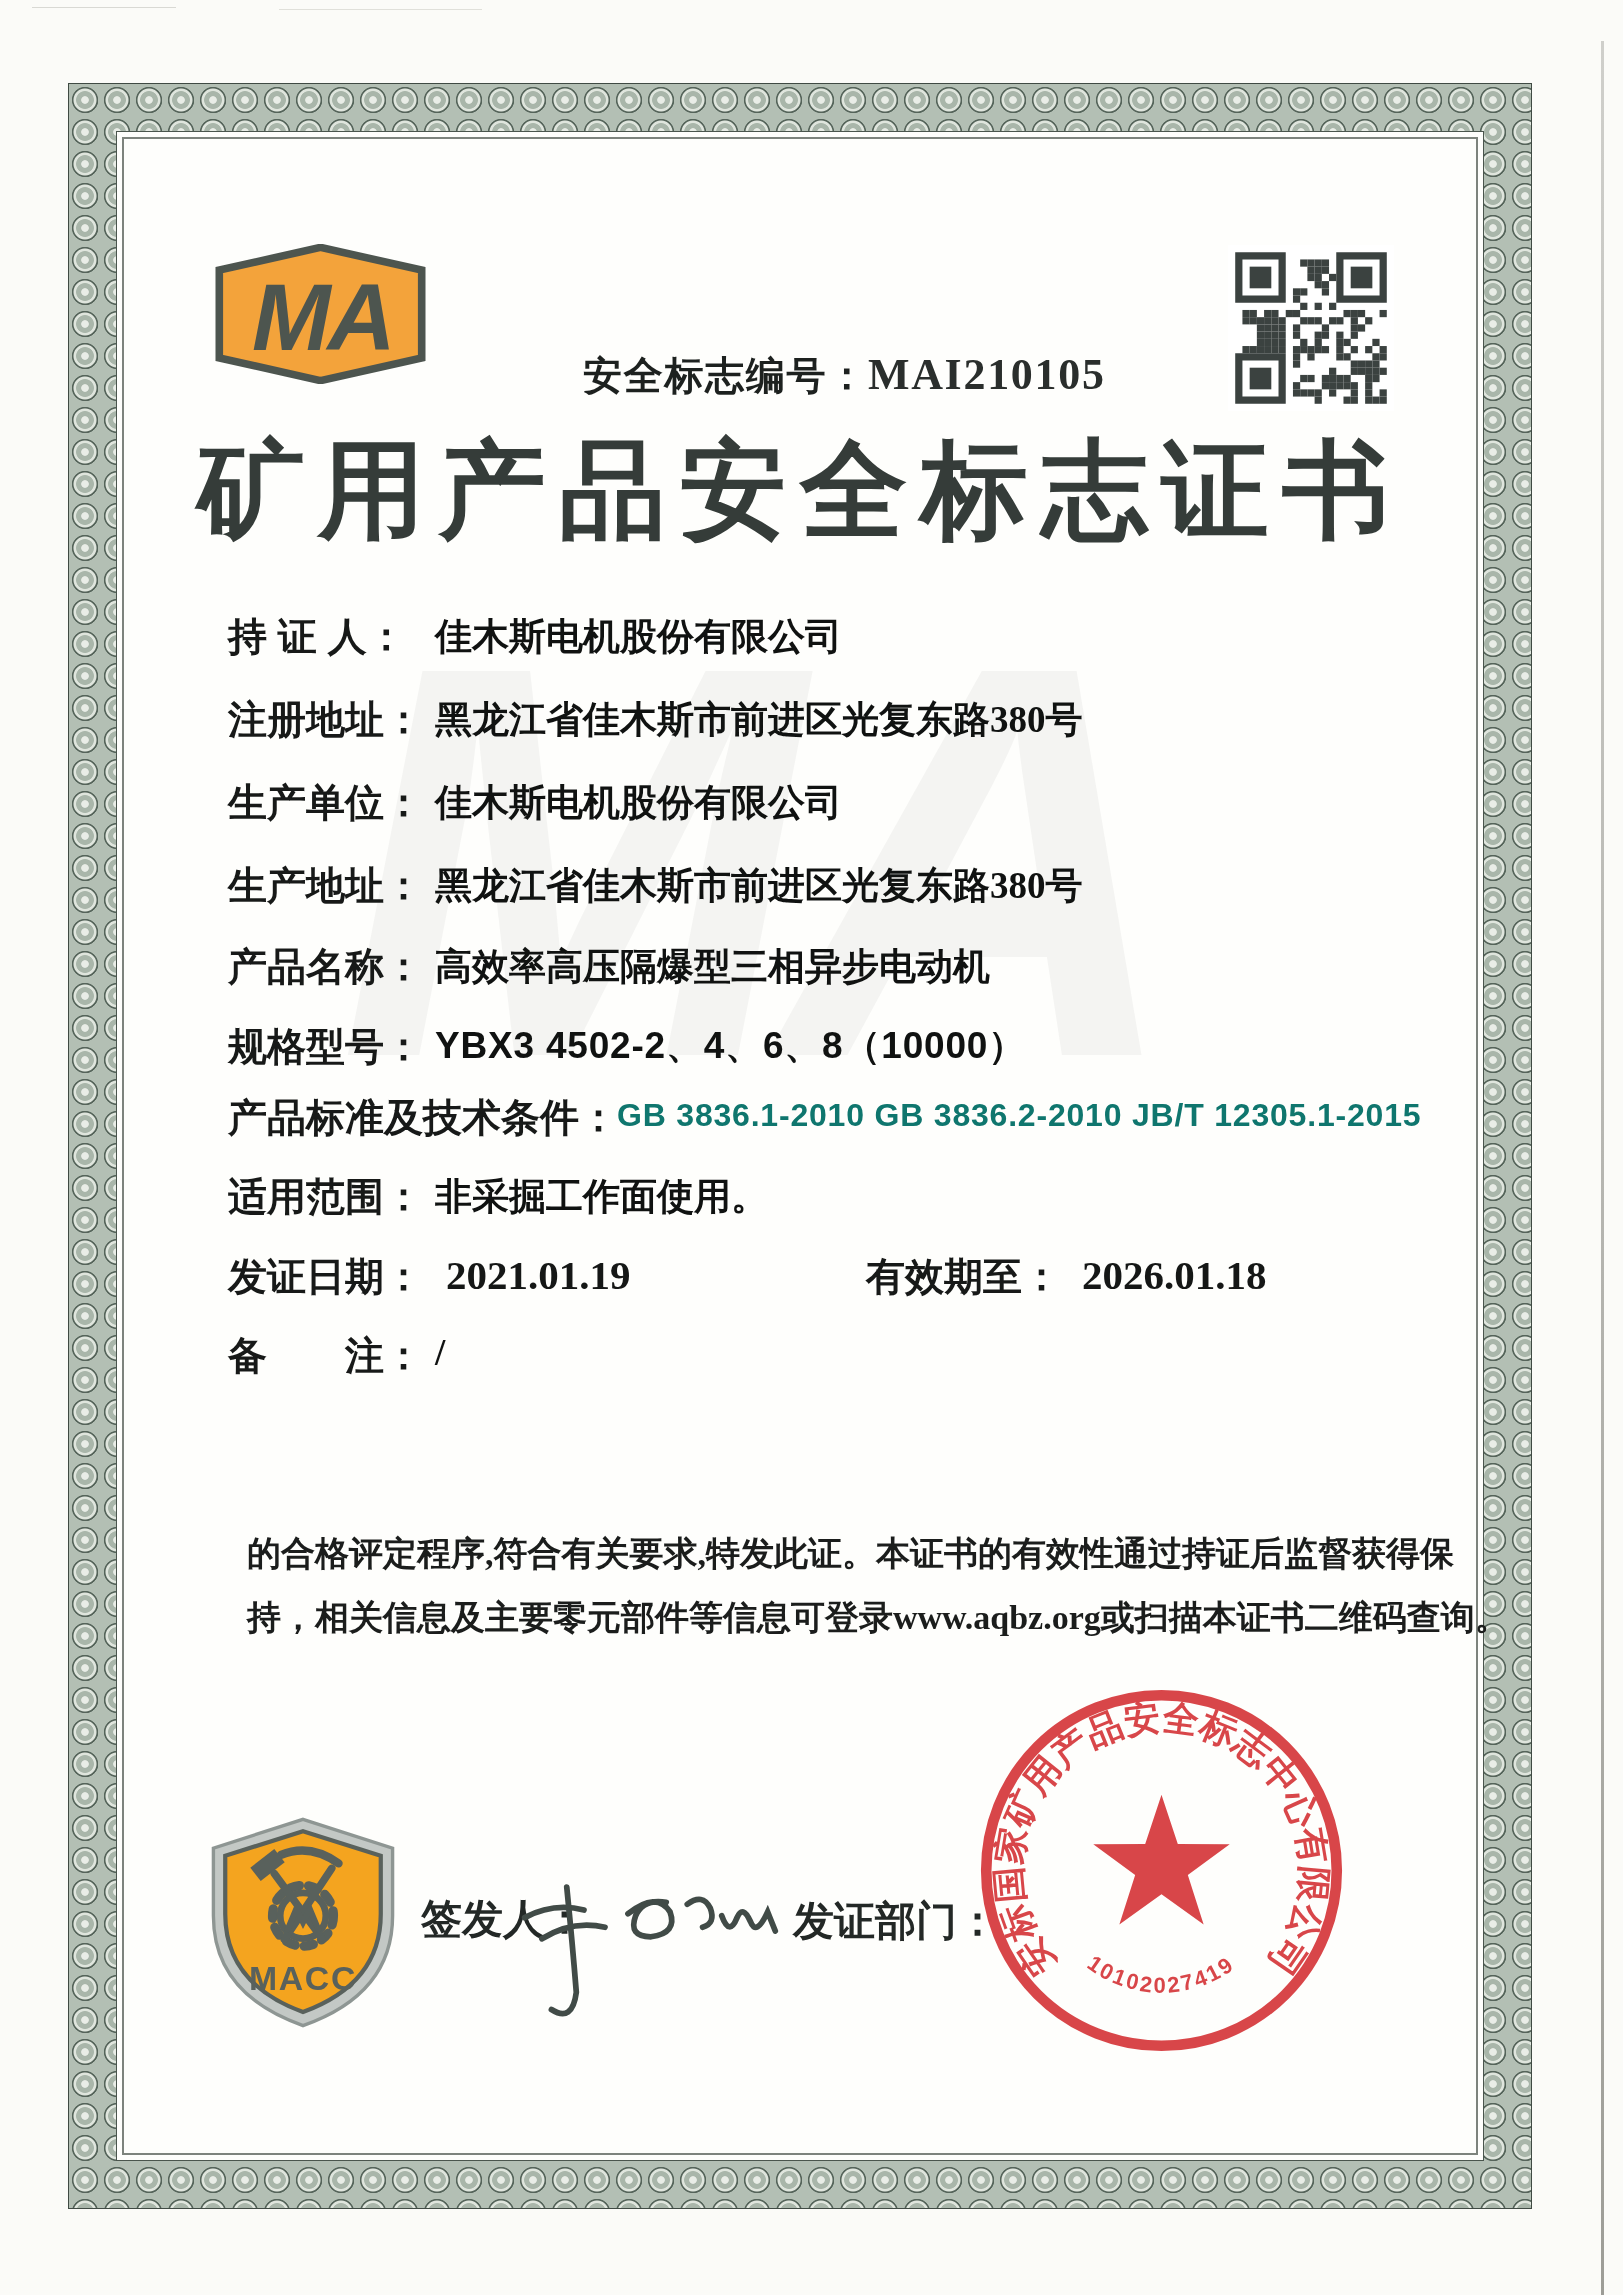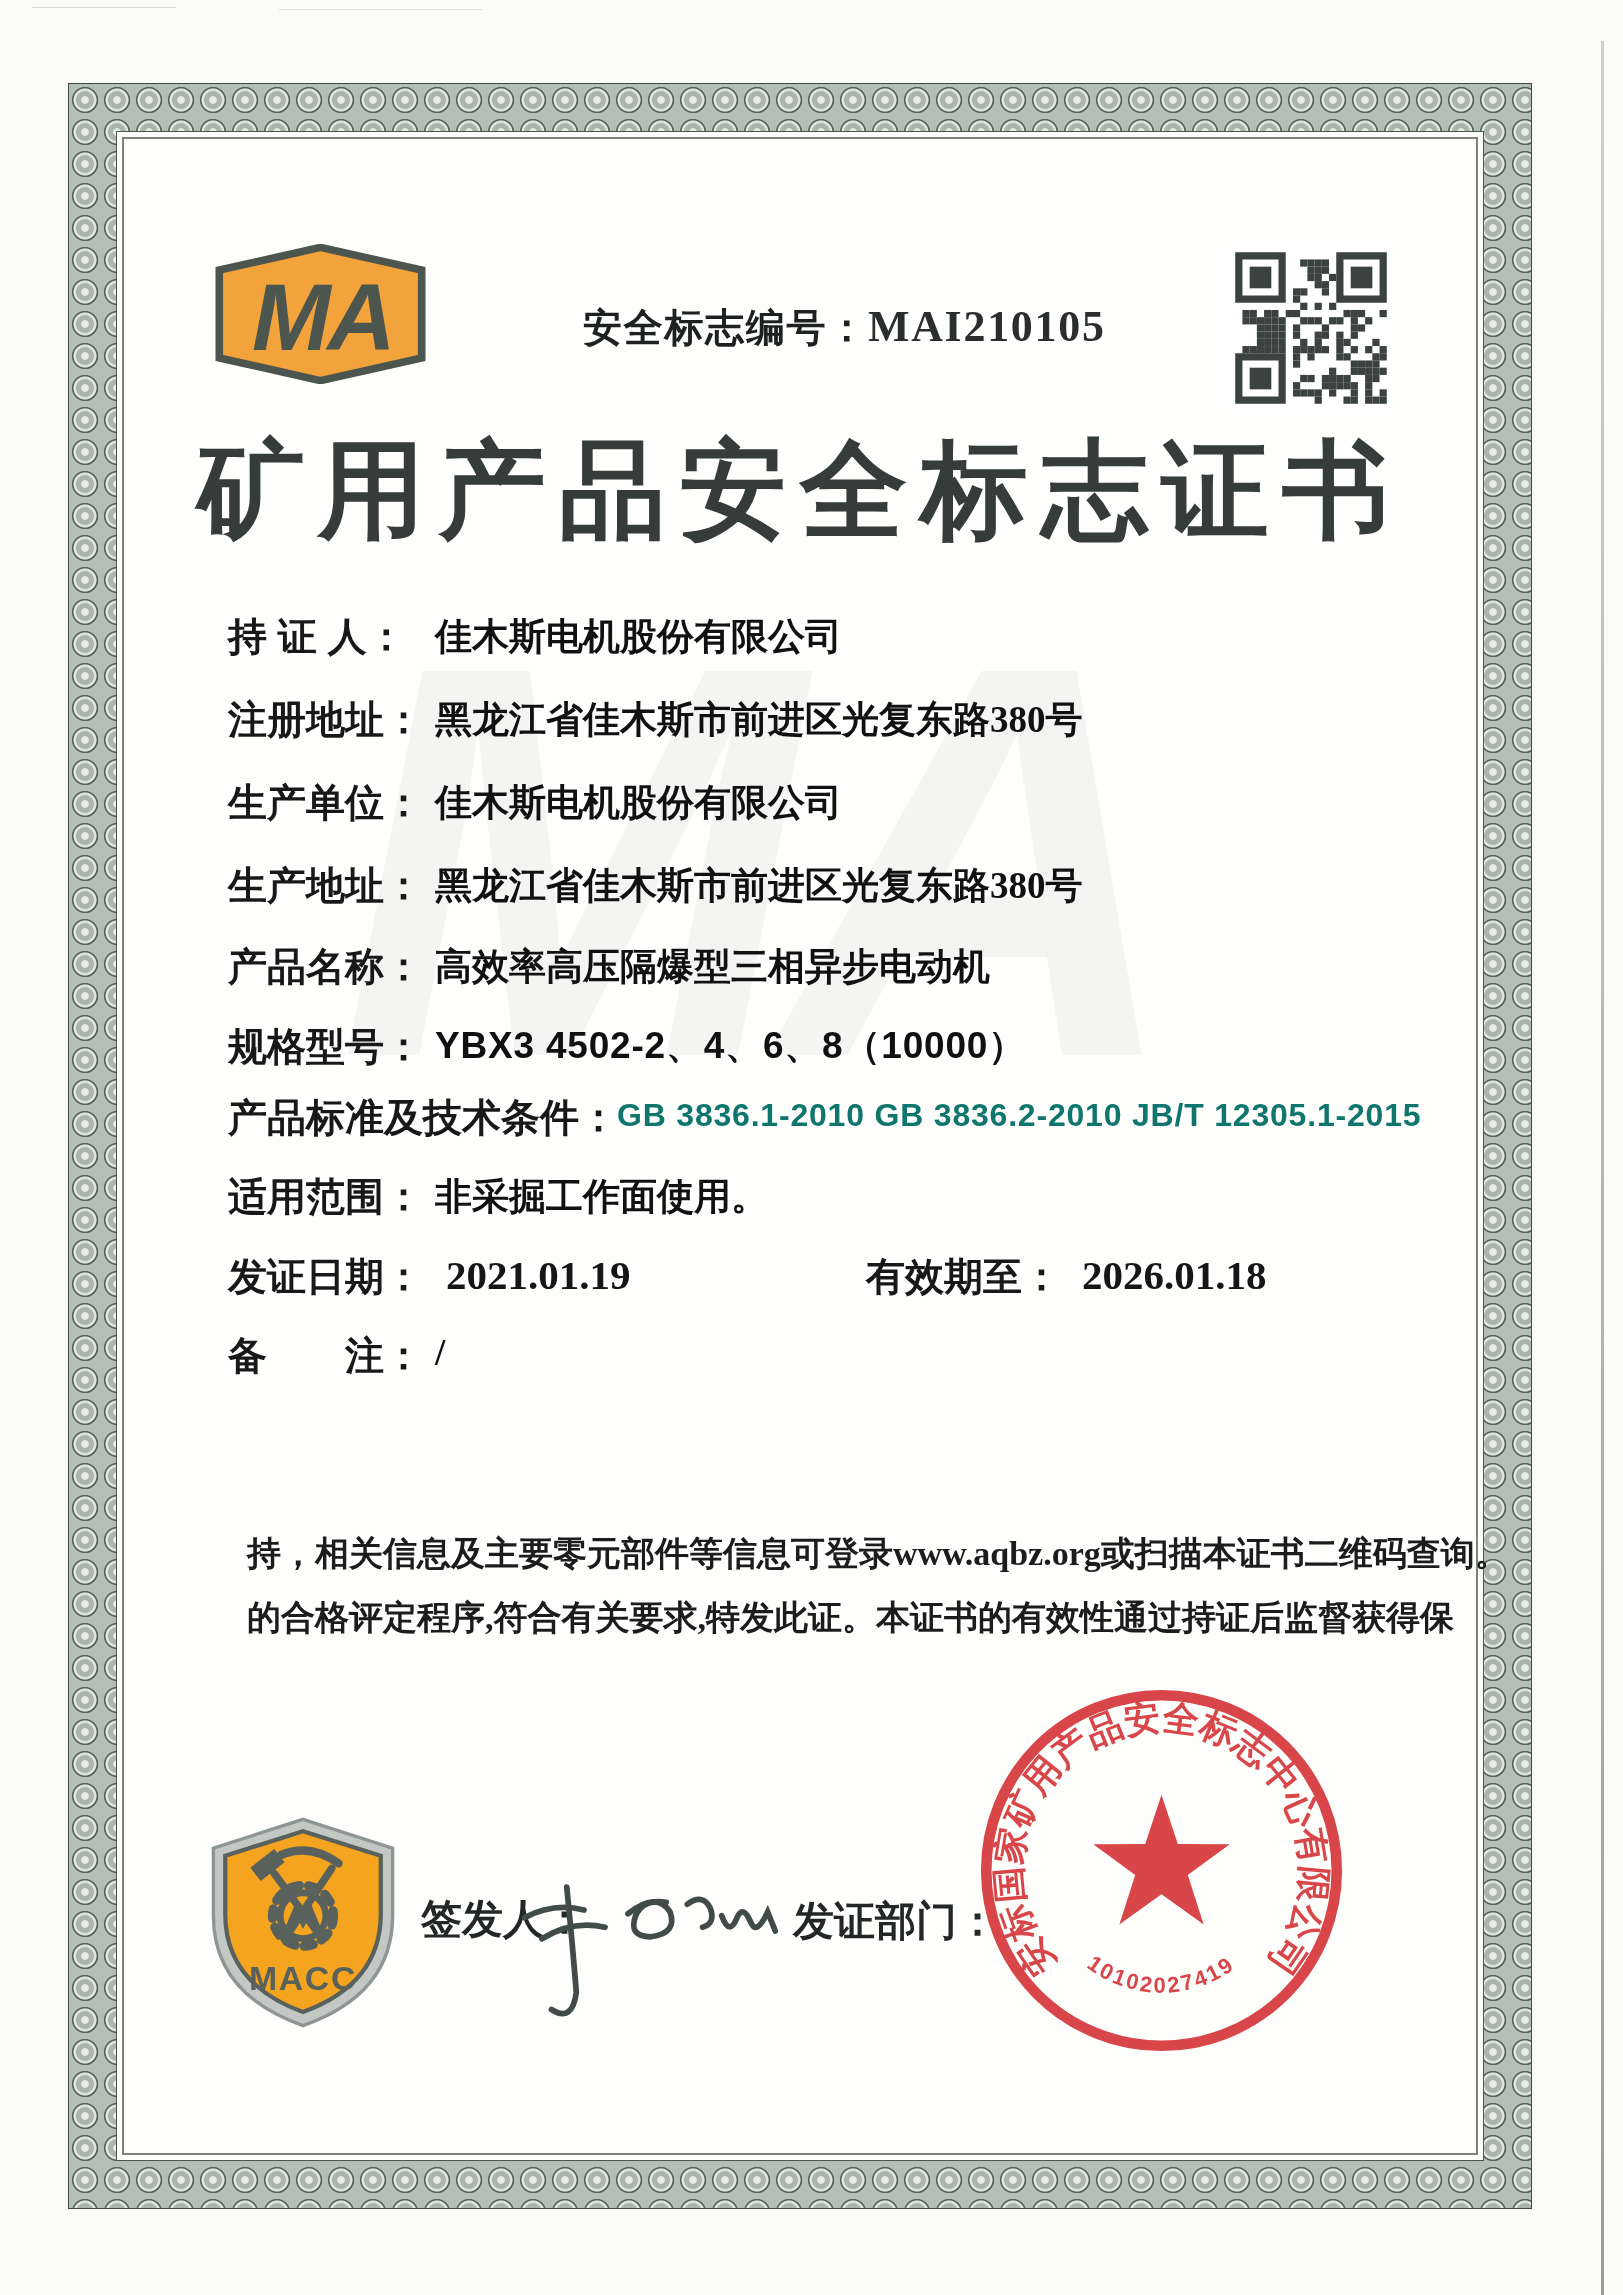--- a/index.html
+++ b/index.html
@@ -25,21 +25,21 @@
   .scan-dash2{left:279px;top:8.5px;width:203px;height:1.7px;background:#e0e0da;}
 
   
   .watermark{left:338px;top:583px;font:italic 900 558px "Liberation Sans",sans-serif;
     color:rgba(110,120,114,0.07);letter-spacing:-24px;line-height:1;}
 
   
   .ma-logo{left:214px;top:244px;width:213px;height:140px;}
   .safety-line{left:583px;top:301px;display:flex;align-items:baseline;}
   .safety-label{font:700 39px "Liberation Sans",sans-serif;color:#1d211f;letter-spacing:1.7px;}
-  .safety-number{font:700 44px "Liberation Serif",serif;color:#2a2e2c;letter-spacing:1.7px;}
+  .safety-number{font:700 44px "Liberation Serif",serif;color:#2a2e2c;letter-spacing:1.7px;margin-top:48px;}
   .qr{left:1228px;top:242px;width:166px;height:172px;}
 
   .title{left:116px;top:419px;width:1368px;text-align:center;
     font:900 107px "Liberation Serif",serif;color:#353c39;letter-spacing:13.5px;white-space:nowrap;}
 
   
   .row-label{left:228px;font:700 39px "Liberation Sans",sans-serif;color:#171918;white-space:nowrap;}
   .row-value{left:435px;font:700 37px "Liberation Serif",serif;color:#101211;white-space:nowrap;}
   .serif-num{font:700 41px "Liberation Serif",serif;color:#151716;white-space:nowrap;}
   .std-value{left:617px;font:700 32px "Liberation Sans",sans-serif;color:#0f766e;white-space:nowrap;letter-spacing:0.8px;}
@@ -251,22 +251,22 @@
 
 <div class="abs row-label" style="top:1250px">发证日期：</div>
 <div class="abs serif-num" style="left:446px;top:1251px">2021.01.19</div>
 <div class="abs row-label" style="left:866px;top:1250px">有效期至：</div>
 <div class="abs serif-num" style="left:1082px;top:1251px">2026.01.18</div>
 
 <div class="abs row-label" style="top:1329px">备　　注：</div>
 <div class="abs row-value" style="top:1331px">/</div>
 
 <div class="abs para">
+  <div class="l">的合格评定程序,符合有关要求,特发此证。本证书的有效性通过持证后监督获得保</div>
   <div class="l">持，相关信息及主要零元部件等信息可登录www.aqbz.org或扫描本证书二维码查询。</div>
-  <div class="l">的合格评定程序,符合有关要求,特发此证。本证书的有效性通过持证后监督获得保</div>
 </div>
 
 <svg class="abs macc-shield" viewBox="0 0 236 252">
   <path d="M118,4 L224,38 V118 C224,182 186,224 118,248 C50,224 12,182 12,118 V38 Z" fill="#c3c8c5" stroke="#8e9693" stroke-width="4"></path>
   <path d="M118,18 L210,47 V116 C210,172 178,210 118,232 C58,210 26,172 26,116 V47 Z" fill="#f4a41f" stroke="#59615c" stroke-width="5"></path>
   <g stroke="#59615c" fill="none" stroke-linecap="round">
     <circle cx="118" cy="118" r="36" stroke-width="11" stroke-dasharray="11 11"></circle>
     <circle cx="118" cy="118" r="27" stroke-width="8"></circle>
     <path d="M160,56 Q126,32 92,46" stroke-width="10"></path>
     <path d="M152,62 L96,146" stroke-width="9"></path>

